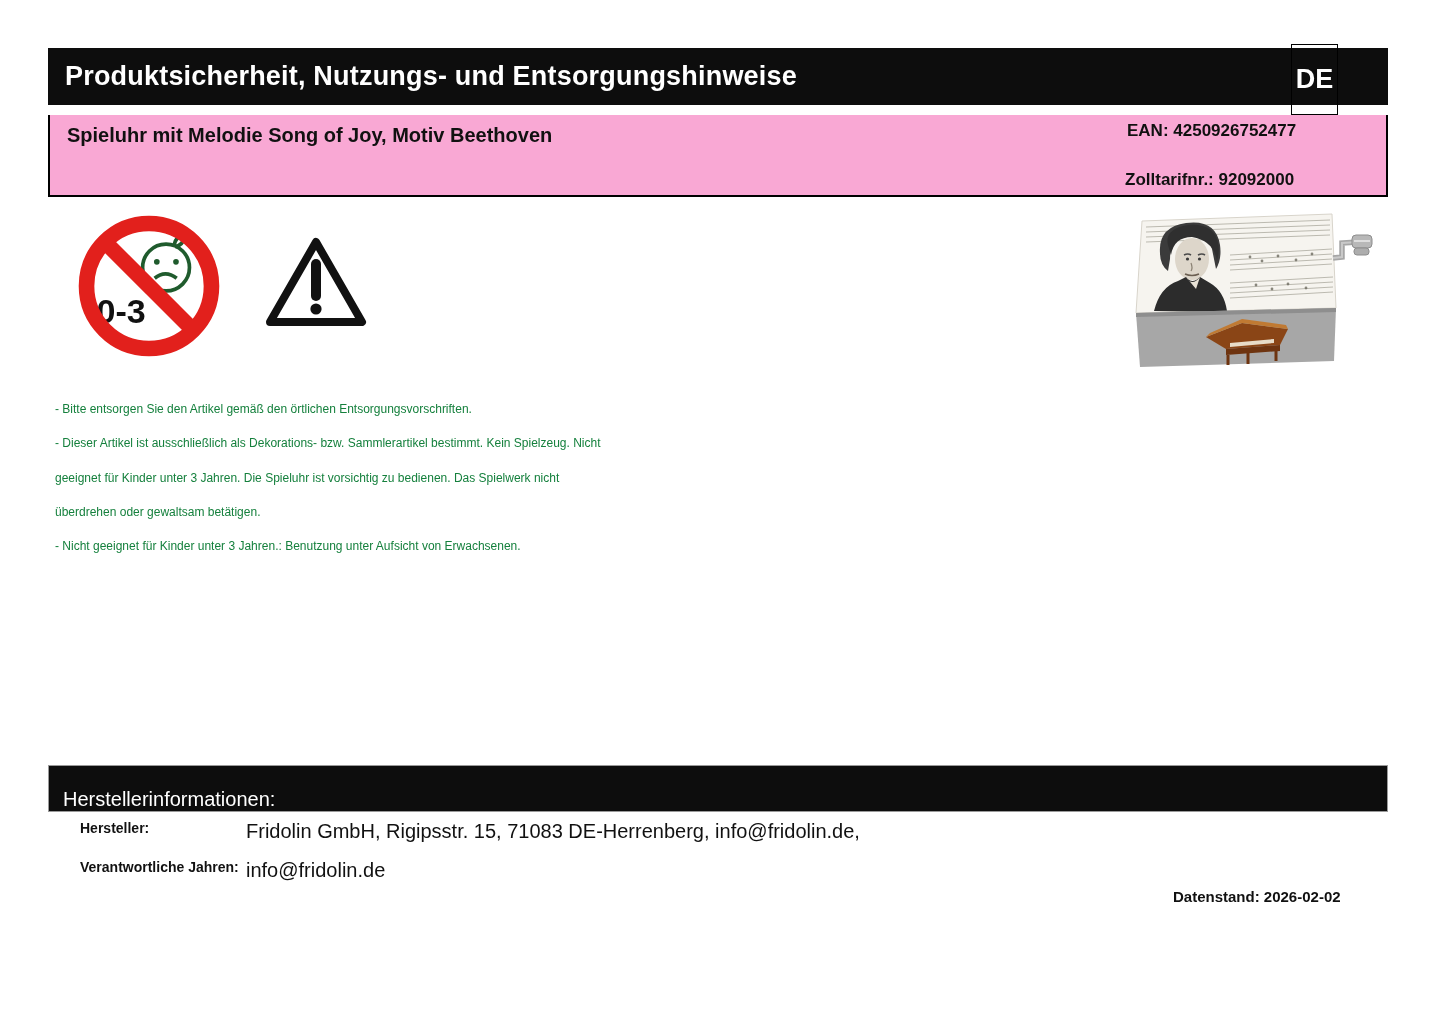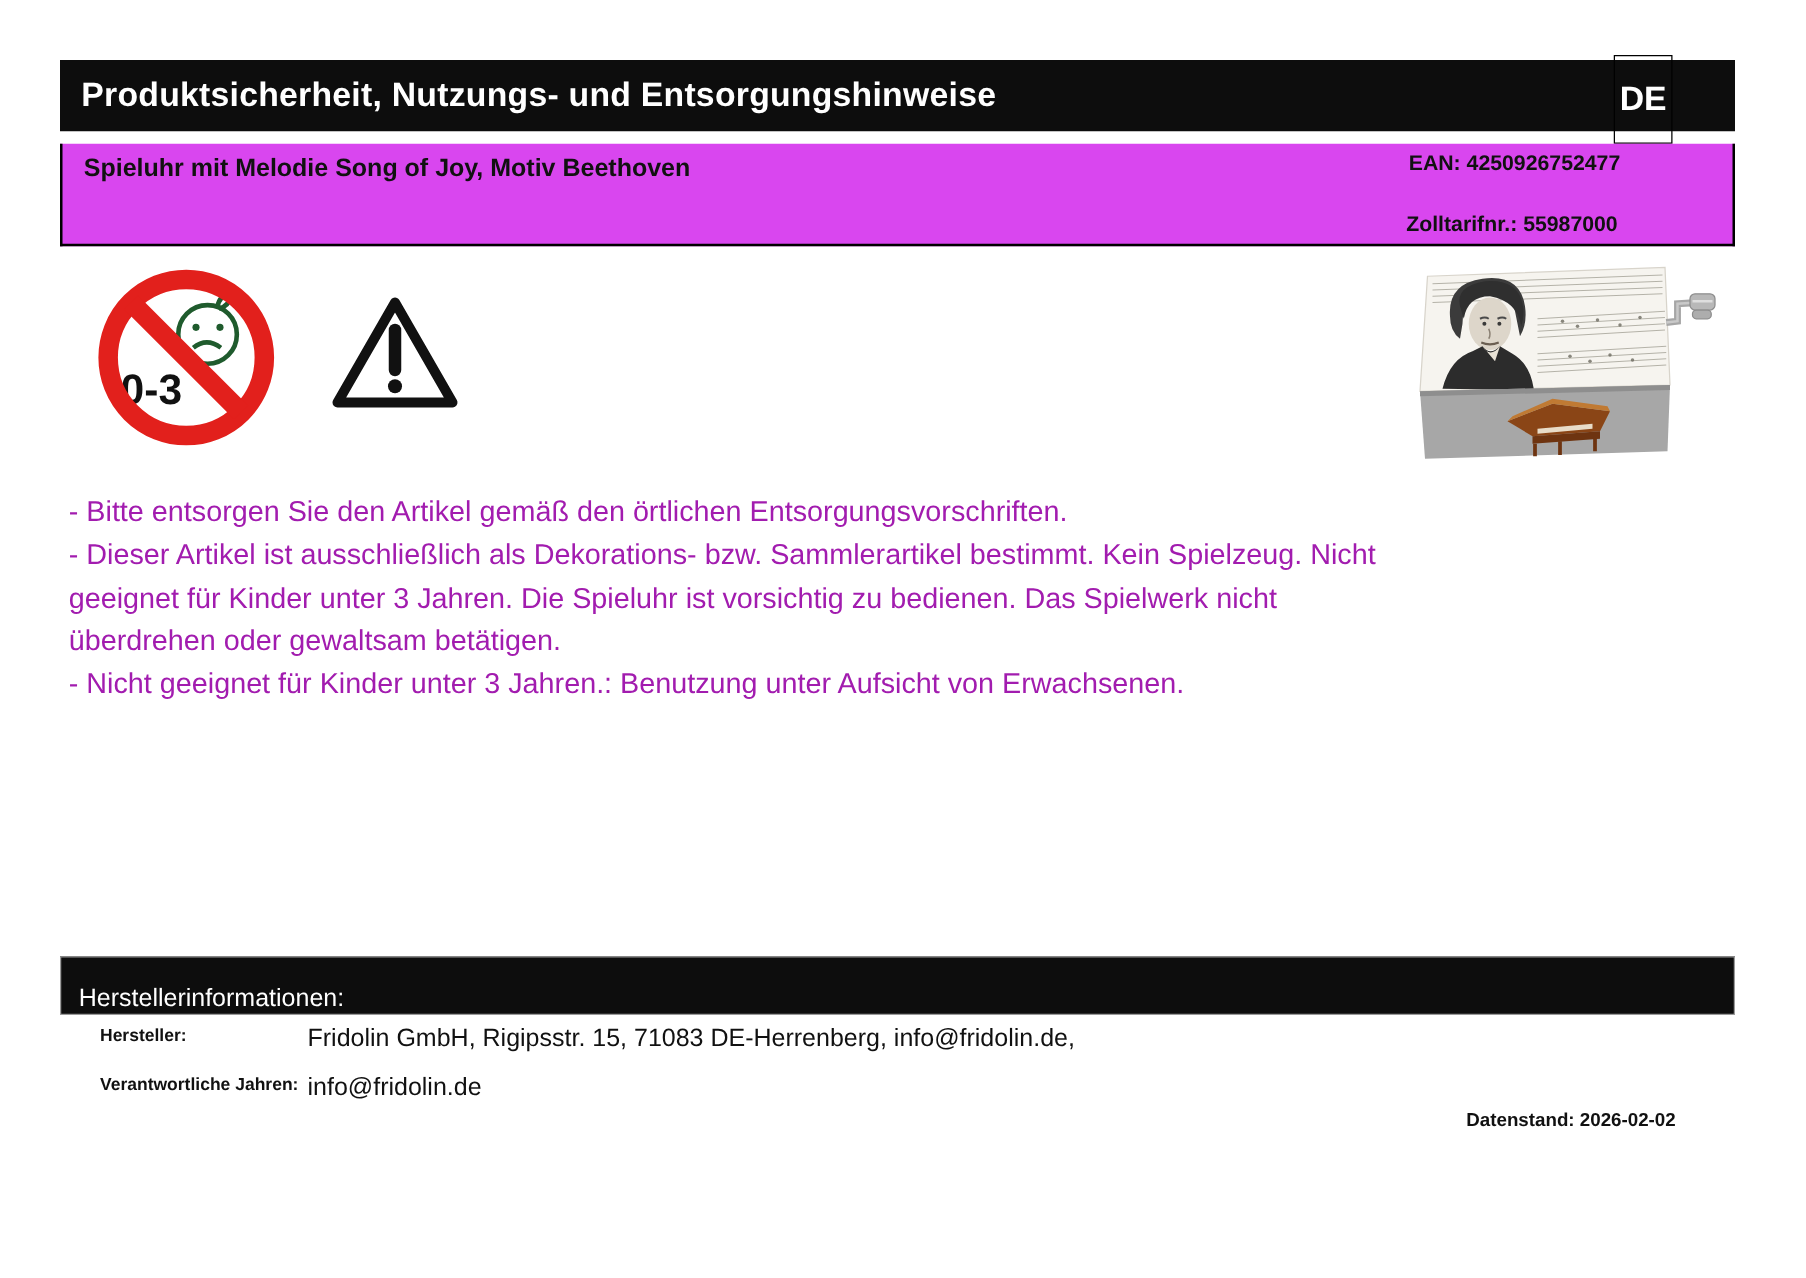--- a/index.html
+++ b/index.html
@@ -39,21 +39,21 @@
     align-items: center;
     justify-content: center;
     color: #ffffff;
     font-size: 27px;
     font-weight: bold;
   }
   .subheader-band {
     position: absolute;
     left: 48px; top: 115px;
     width: 1340px; height: 82px;
-    background: #d946ef;
+    background: #f9a8d4;
     border-left: 2px solid #000;
     border-right: 2px solid #000;
     border-bottom: 2px solid #000;
   }
   .product-name {
     position: absolute;
     left: 17px; top: 9px;
     font-size: 20px;
     font-weight: bold;
     white-space: nowrap;
@@ -78,23 +78,23 @@
   .general-warning { position: absolute; left: 263px; top: 234px; width: 106px; height: 98px; }
 
   
   .product-image { position: absolute; left: 1130px; top: 211px; width: 244px; height: 166px; }
 
   
   .notes {
     position: absolute;
     left: 55px; top: 392px;
     width: 1010px;
-    font-size: 23px;
+    font-size: 12px;
     line-height: 34.3px;
-    color: #a21caf;
+    color: #15803d;
   }
   .note-line { white-space: nowrap; }
 
   
   .manu-bar {
     position: absolute;
     left: 48px; top: 765px;
     width: 1340px; height: 47px;
     background: #0d0d0d;
     border: 1px solid #9a9a9a;
@@ -138,21 +138,21 @@
 <div class="page">
 
   <div class="header-bar">
     <div class="header-title">Produktsicherheit, Nutzungs- und Entsorgungshinweise</div>
   </div>
   <div class="lang-box">DE</div>
 
   <div class="subheader-band">
     <div class="product-name">Spieluhr mit Melodie Song of Joy, Motiv Beethoven</div>
     <div class="ean-text">EAN: 4250926752477</div>
-    <div class="tariff-text">Zolltarifnr.: 55987000</div>
+    <div class="tariff-text">Zolltarifnr.: 92092000</div>
   </div>
 
   <svg class="age-warning" viewBox="0 0 100 100">
     <circle cx="50" cy="50" r="44" fill="#ffffff" stroke="none"></circle>
 
     <g stroke="#1f5b2d" stroke-width="2.6" fill="none">
       <circle cx="62" cy="37" r="16.5"></circle>
       <path d="M 67.5 21.5 q 1.5 -7.5 8 -6.5 q -1.5 6 -7 7.5"></path>
       <path d="M 54 44.5 Q 61.5 38.5 69.5 44.5"></path>
     </g>

